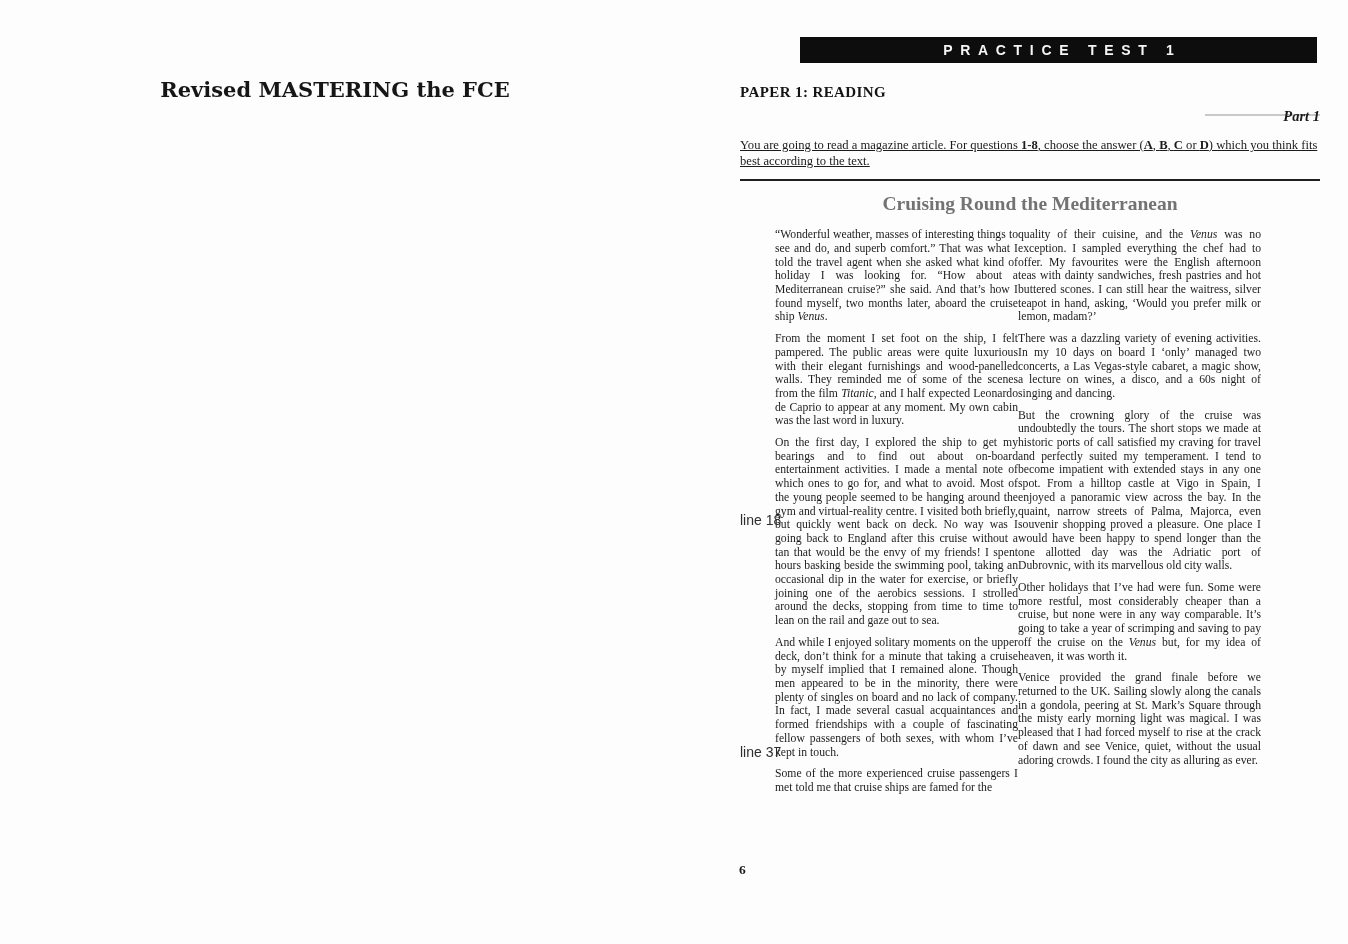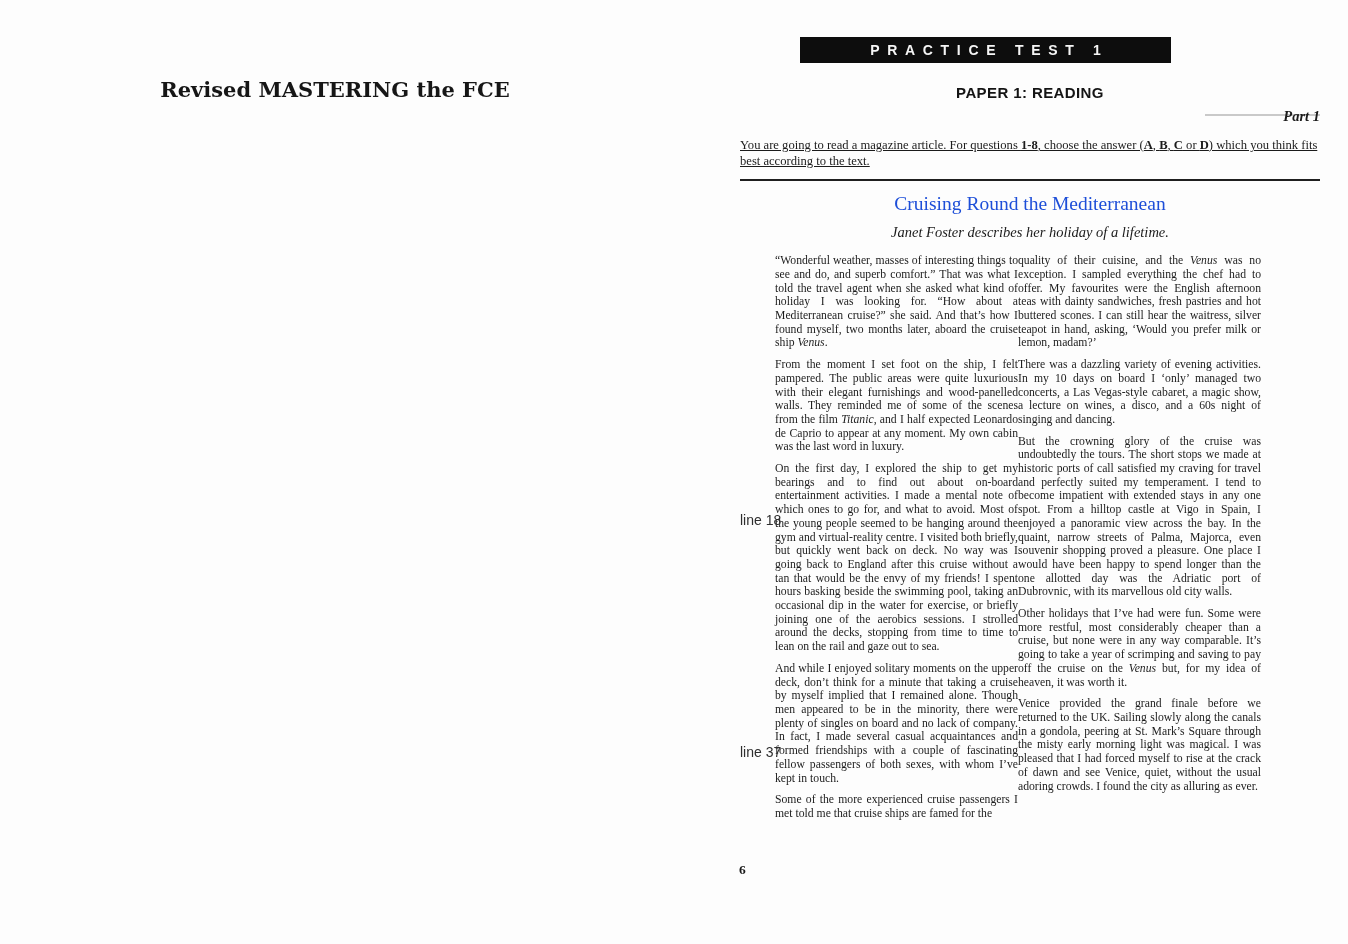--- a/index.html
+++ b/index.html
@@ -22,36 +22,36 @@
     font-family: "DejaVu Serif", serif;
     font-weight: bold;
     font-size: 21px;
     line-height: 27px;
     color: #161616;
   }
   
   .right-page { position: absolute; left: 740px; top: 0; width: 580px; }
   .banner {
     margin: 37px 0 0 60px;
-    width: 371px;
+    width: 517px;
     height: 26px;
     background: #0d0d0d;
     color: #f5f5f5;
     text-align: center;
     font-family: "Liberation Sans", sans-serif;
     font-weight: bold;
     font-size: 14px;
     line-height: 26px;
     letter-spacing: 0.55em;
     text-indent: 0.55em;
   }
   .paper-heading {
     margin-top: 21px;
-    text-align: center;
-    font-family: Liberation Sans, sans-serif;
+    text-align: left;
+    font-family: Liberation Serif, serif;
     font-weight: bold;
     font-size: 15px;
     letter-spacing: 0.4px;
     color: #141414;
   }
   .part-heading {
     margin-top: 7px;
     text-align: right;
     font-family: "Liberation Serif", serif;
     font-weight: bold;
@@ -68,23 +68,23 @@
   .rule {
     margin: 10px 0 0 0;
     border: none;
     border-top: 2px solid #1f1f1f;
     width: 580px;
   }
   .article-title {
     margin: 12px 0 0 0;
     text-align: center;
     font-family: "Liberation Serif", serif;
-    font-weight: normal;
+    font-weight: bold;
     font-size: 19.5px;
-    color: #1d4ed8;
+    color: #737373;
   }
   .article-subtitle {
     margin-top: 9px;
     text-align: center;
     font-style: italic;
     font-size: 14.5px;
   }
   .columns {
     margin: 13px 0 0 35px;
     width: 510px;
@@ -137,21 +137,20 @@
 
   <div class="right-page">
     <div class="banner">
       <span>PRACTICE TEST 1</span>
     </div>
     <div class="paper-heading">PAPER 1: READING</div>
     <div class="part-heading">Part 1</div>
     <p class="instructions"><span>You are going to read a magazine article. For questions </span><span style="font-weight: bold;">1-8</span><span>, choose the answer (</span><span style="font-weight: bold;">A</span><span>, </span><span style="font-weight: bold;">B</span><span>, </span><span style="font-weight: bold;">C</span><span> or </span><span style="font-weight: bold;">D</span><span>) which you think fits best according to the text.</span></p>
     <hr class="rule">
     <h1 class="article-title">Cruising Round the Mediterranean</h1>
-    <div class="article-subtitle">Janet Foster describes her holiday of a lifetime.</div>
     <div class="columns">
       <div class="col">
           <p><span>“Wonderful weather, masses of interesting things to see and do, and superb comfort.” That was what I told the travel agent when she asked what kind of holiday I was looking for. “How about a Mediterranean cruise?” she said. And that’s how I found myself, two months later, aboard the cruise ship </span><span style="font-style: italic;">Venus</span><span>.</span></p>
           <p><span>From the moment I set foot on the ship, I felt pampered. The public areas were quite luxurious with their elegant furnishings and wood-panelled walls. They reminded me of some of the scenes from the film </span><span style="font-style: italic;">Titanic</span><span>, and I half expected Leonardo de Caprio to appear at any moment. My own cabin was the last word in luxury.</span></p>
           <p><span>On the first day, I explored the ship to get my bearings and to find out about on-board entertainment activities. I made a mental note of which ones to go for, and what to avoid. Most of the young people seemed to be hanging around the gym and virtual-reality centre. I visited both briefly, but quickly went back on deck. No way was I going back to England after this cruise without a tan that would be the envy of my friends! I spent hours basking beside the swimming pool, taking an occasional dip in the water for exercise, or briefly joining one of the aerobics sessions. I strolled around the decks, stopping from time to time to lean on the rail and gaze out to sea.</span></p>
           <p><span>And while I enjoyed solitary moments on the upper deck, don’t think for a minute that taking a cruise by myself implied that I remained alone. Though men appeared to be in the minority, there were plenty of singles on board and no lack of company. In fact, I made several casual acquaintances and formed friendships with a couple of fascinating fellow passengers of both sexes, with whom I’ve kept in touch.</span></p>
           <p><span>Some of the more experienced cruise passengers I met told me that cruise ships are famed for the</span></p>
         </div>
       <div class="col">
           <p><span>quality of their cuisine, and the </span><span style="font-style: italic;">Venus</span><span> was no exception. I sampled everything the chef had to offer. My favourites were the English afternoon teas with dainty sandwiches, fresh pastries and hot buttered scones. I can still hear the waitress, silver teapot in hand, asking, ‘Would you prefer milk or lemon, madam?’</span></p>

